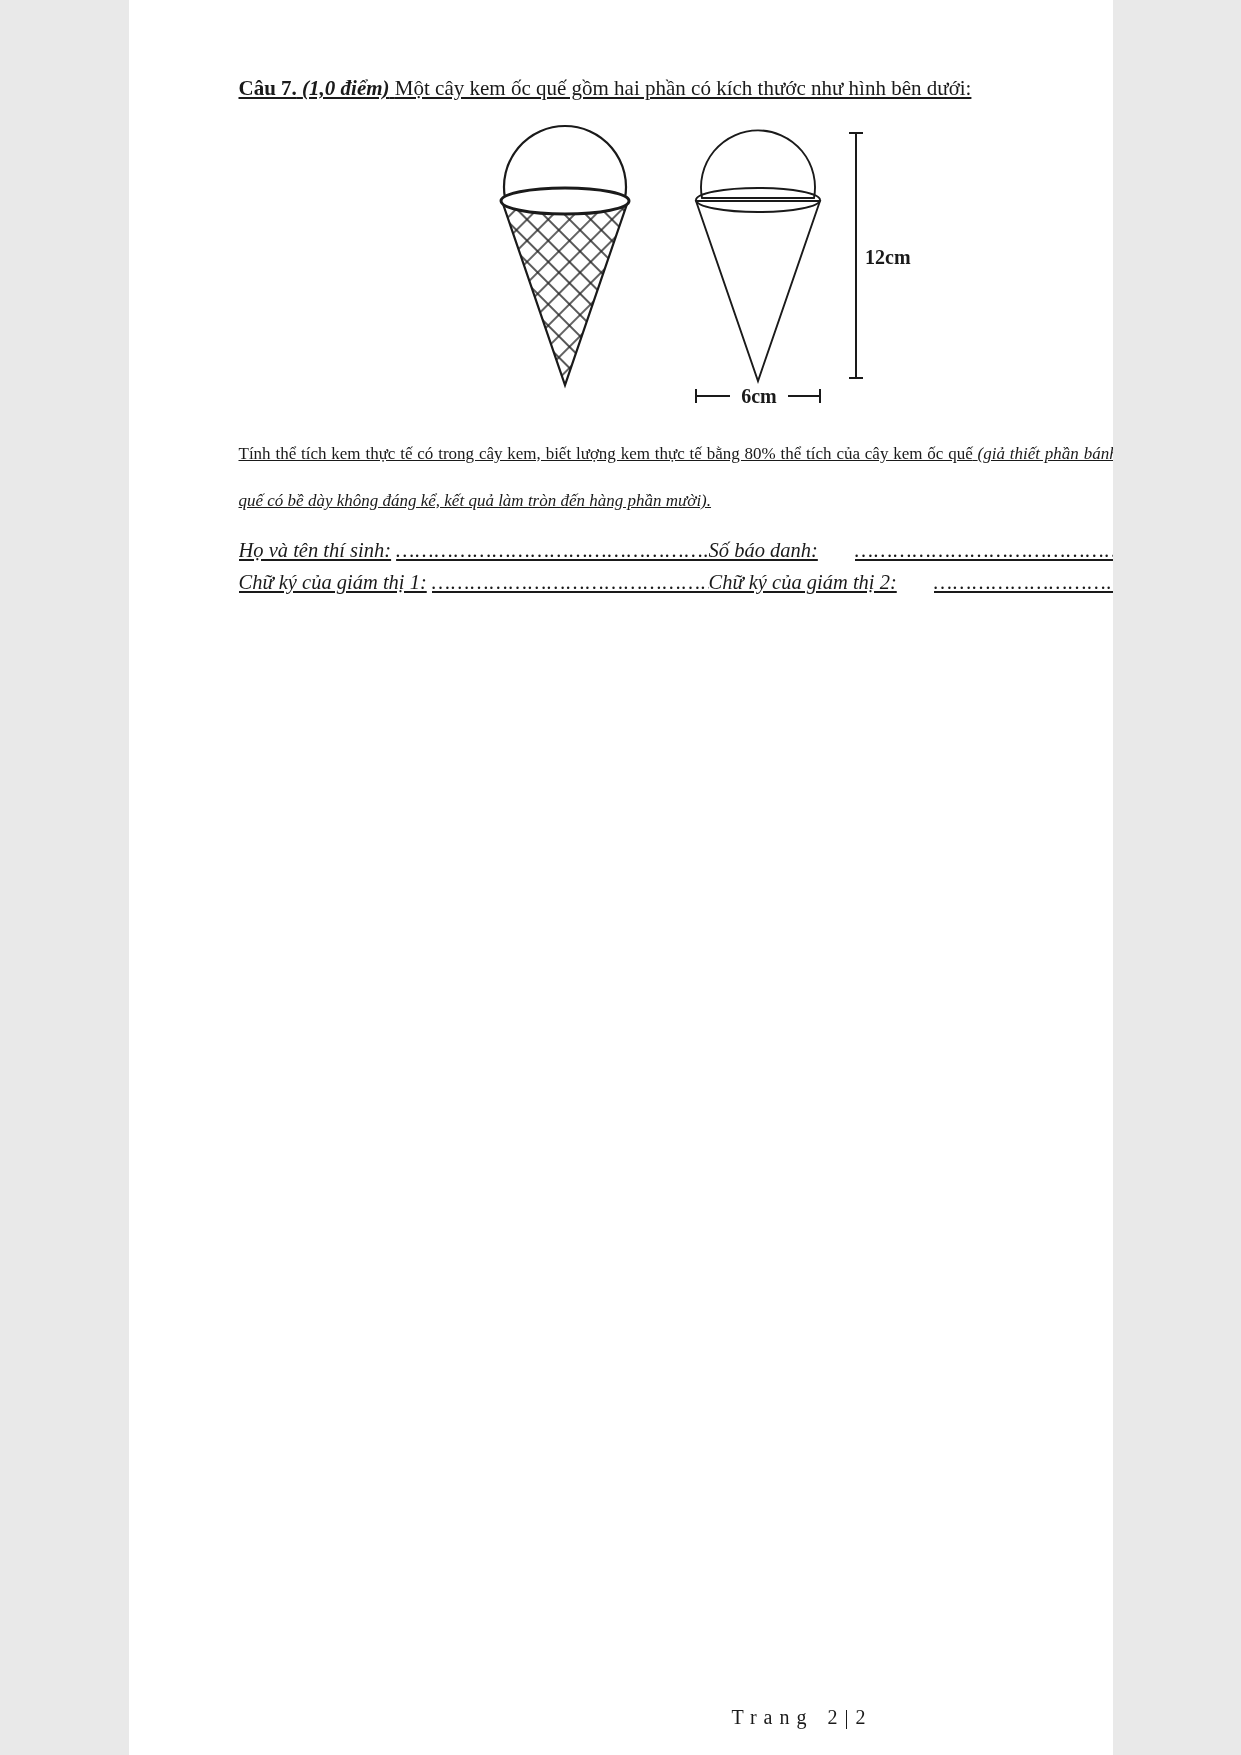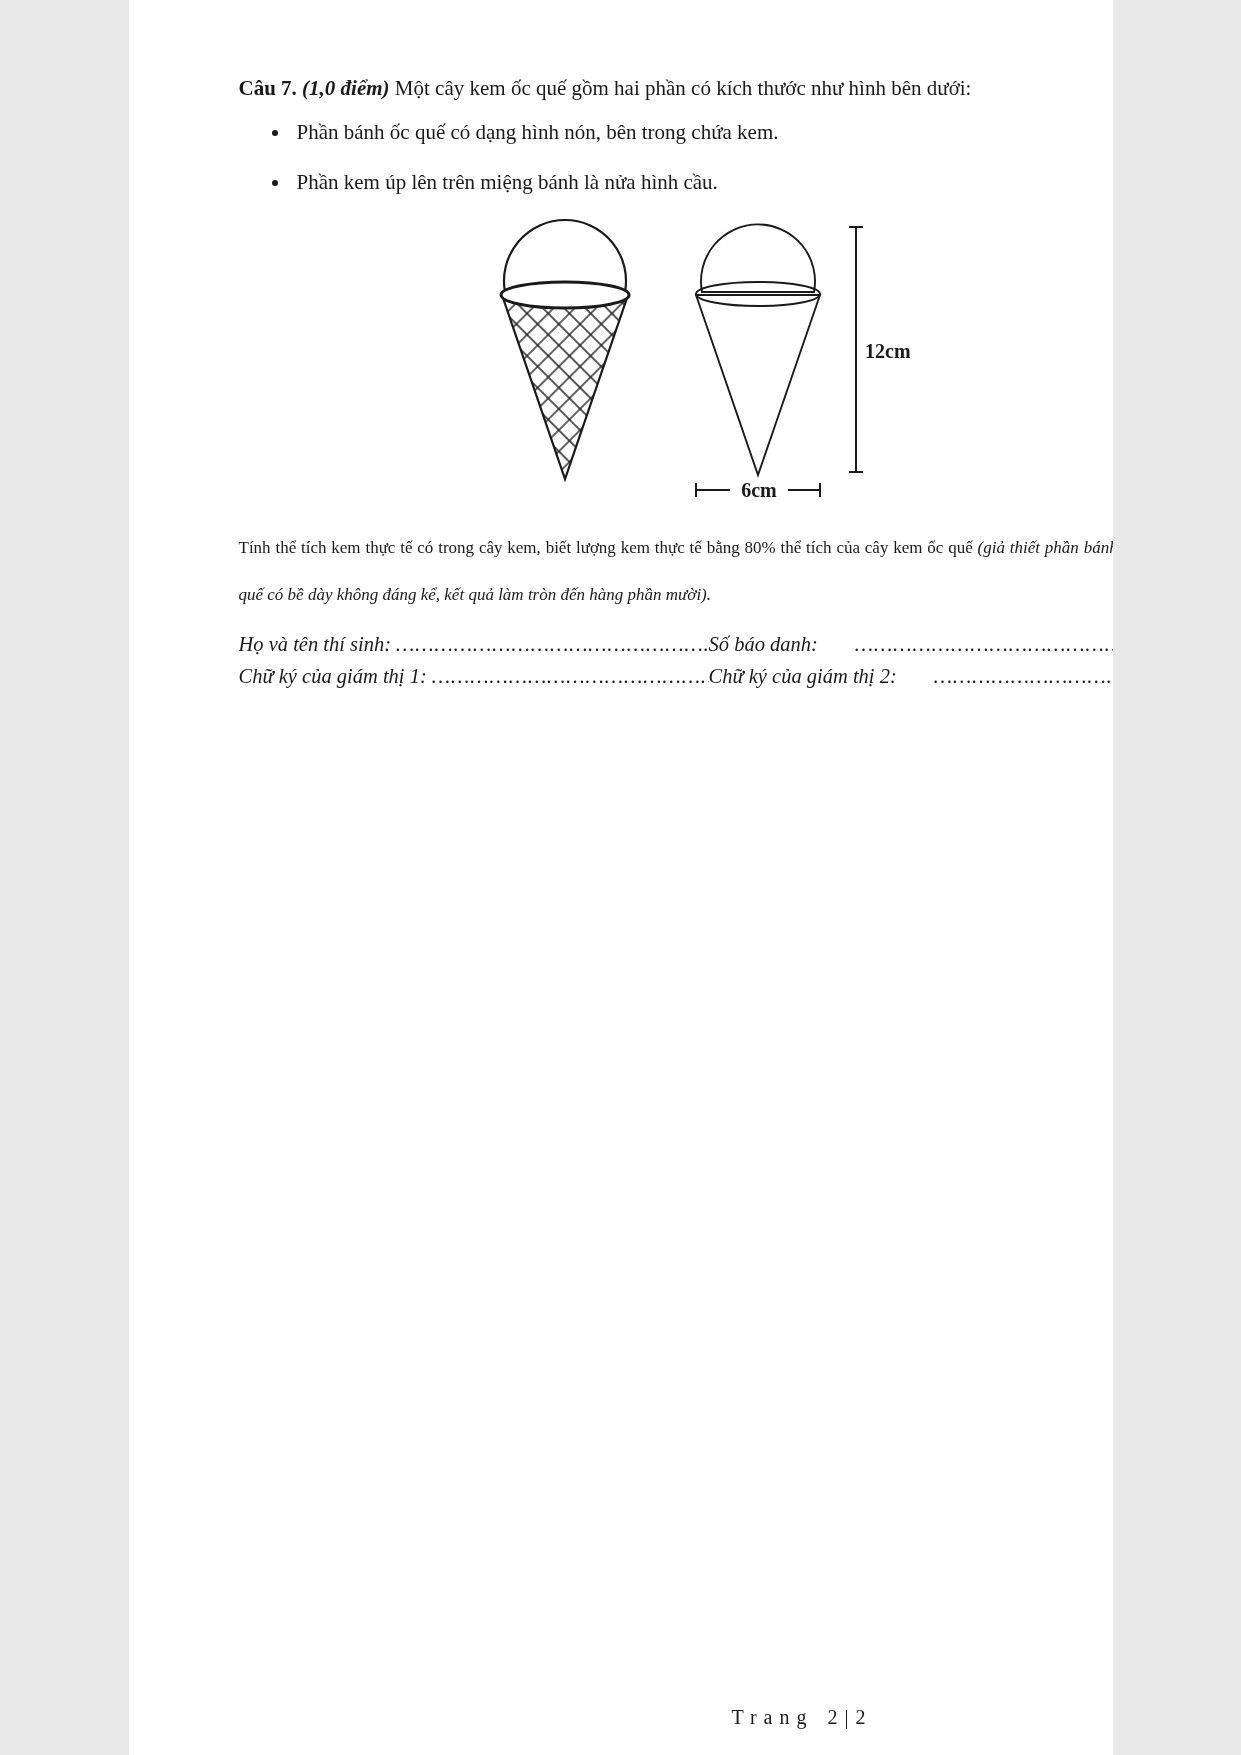--- a/index.html
+++ b/index.html
@@ -5,20 +5,21 @@
   * { box-sizing: border-box; margin: 0; padding: 0; }
   html, body { background: #e9e9e9; }
   body { font-family: "Liberation Serif", "DejaVu Serif", serif; color: #1a1a1a; }
   .page {
     position: relative;
     width: 984px;
     height: 1755px;
     background: #ffffff;
     margin: 0 auto;
     overflow: hidden;
+    text-decoration: underline;
   }
   .content { width: 900px; padding: 74px 0 0 110px; }
 
   .b  { font-weight: 700; }
   .it { font-style: italic; }
   .bi { font-weight: 700; font-style: italic; }
 
   .q-head { font-size: 21px; line-height: 28px; }
 
   .bullets { margin-top: 16px; padding-left: 52px; list-style: disc outside; }
@@ -63,24 +64,20 @@
 
 <div class="page">
   <div class="content">
 
     <p class="q-head">
       <span class="b">Câu 7.</span>
       <span class="bi">(1,0 điểm)</span>
       <span>Một cây kem ốc quế gồm hai phần có kích thước như hình bên dưới:</span>
     </p>
 
-    <ul class="bullets">
-      <li>Phần bánh ốc quế có dạng hình nón, bên trong chứa kem.</li>
-      <li>Phần kem úp lên trên miệng bánh là nửa hình cầu.</li>
-    </ul>
 
     <div class="figure">
       <svg width="450" height="290" viewBox="0 0 450 290" xmlns="http://www.w3.org/2000/svg">
         <defs>
           <pattern id="waffle" width="30" height="30" patternUnits="userSpaceOnUse" patternTransform="rotate(45 0 0)">
             <rect width="30" height="30" fill="#ffffff"></rect>
             <path d="M0 0H30 M0 15H30 M0 30H30 M0 0V30 M15 0V30 M30 0V30" stroke="#222222" stroke-width="1.4" fill="none"></path>
           </pattern>
         </defs>
 

